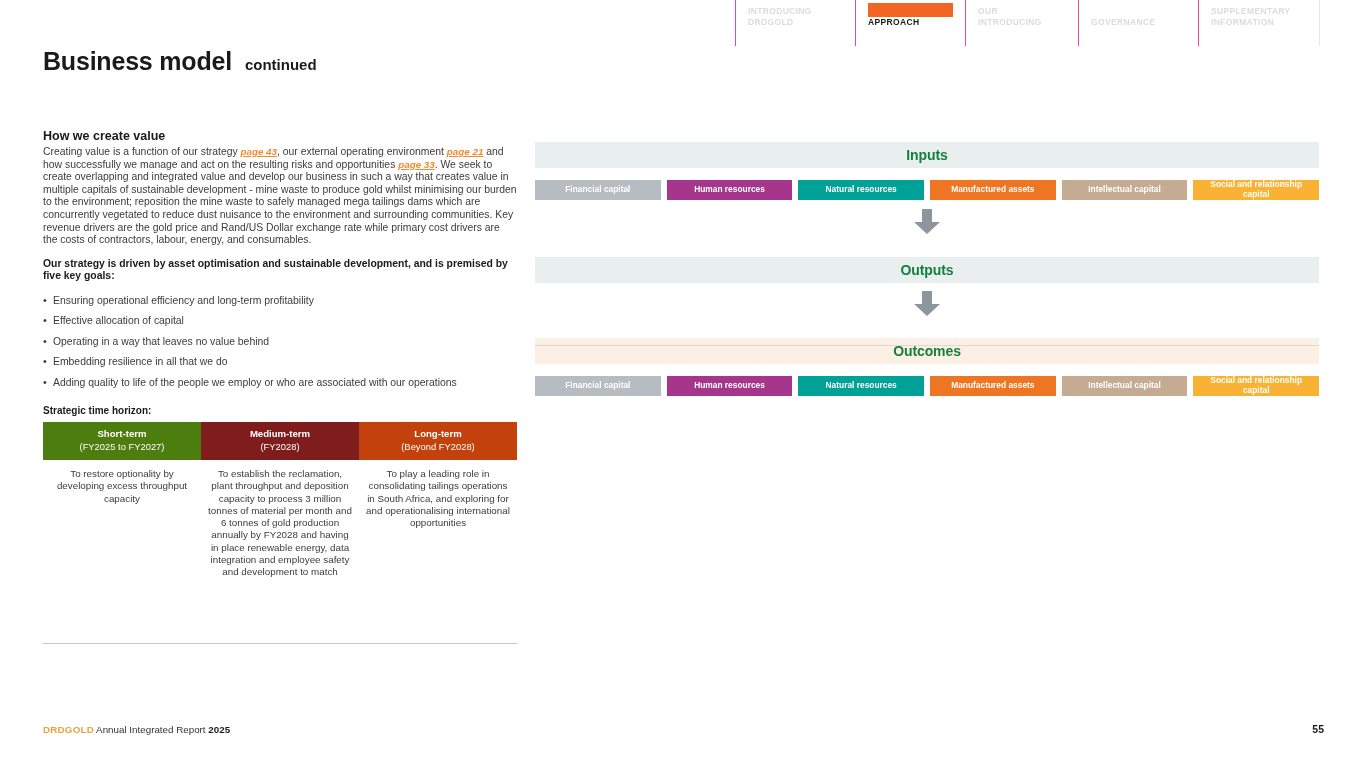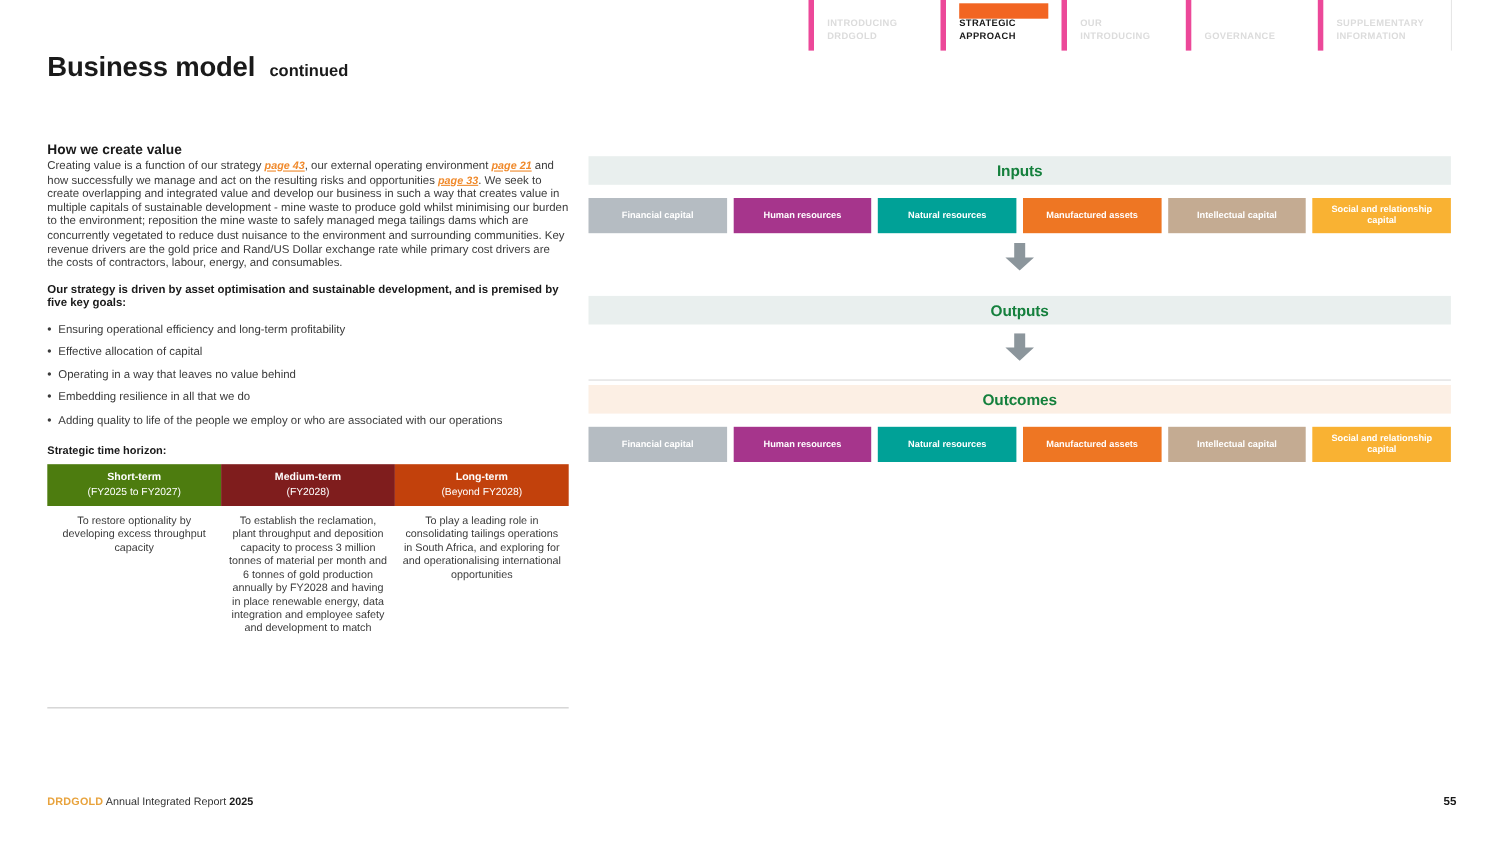--- a/index.html
+++ b/index.html
@@ -24,22 +24,22 @@
     left: 735px;
     top: 0;
     width: 585px;
     height: 46px;
     display: flex;
   }
   .nav-tab {
     position: relative;
     height: 46px;
     box-sizing: border-box;
-    padding: 0 12px;
-    border-left: 5px solid #ec4899;
+    padding: 10px 12px;
+    border-left: 1px solid #ec4899;
     display: flex;
     flex-direction: column;
     justify-content: flex-end;
   }
   .nav-tab:last-child { border-right: 1px solid #e6e6e6; }
   .nav-tab .nav-label {
     font-size: 8.5px;
     line-height: 11px;
     letter-spacing: 0.35px;
     font-weight: bold;
@@ -204,21 +204,21 @@
   .band-outputs  { background: #e9efee; }
   .band-outcomes { background: #fcefe4; }
 
   .capital-row {
     display: flex;
     gap: 6px;
     margin-top: 12px;
   }
   .capital-chip {
     flex: 1;
-    height: 32px;
+    height: 20px;
     display: flex;
     align-items: center;
     justify-content: center;
     text-align: center;
     color: #ffffff;
     font-size: 8.4px;
     font-weight: bold;
     line-height: 9.6px;
     padding: 0 4px;
     box-sizing: border-box;

